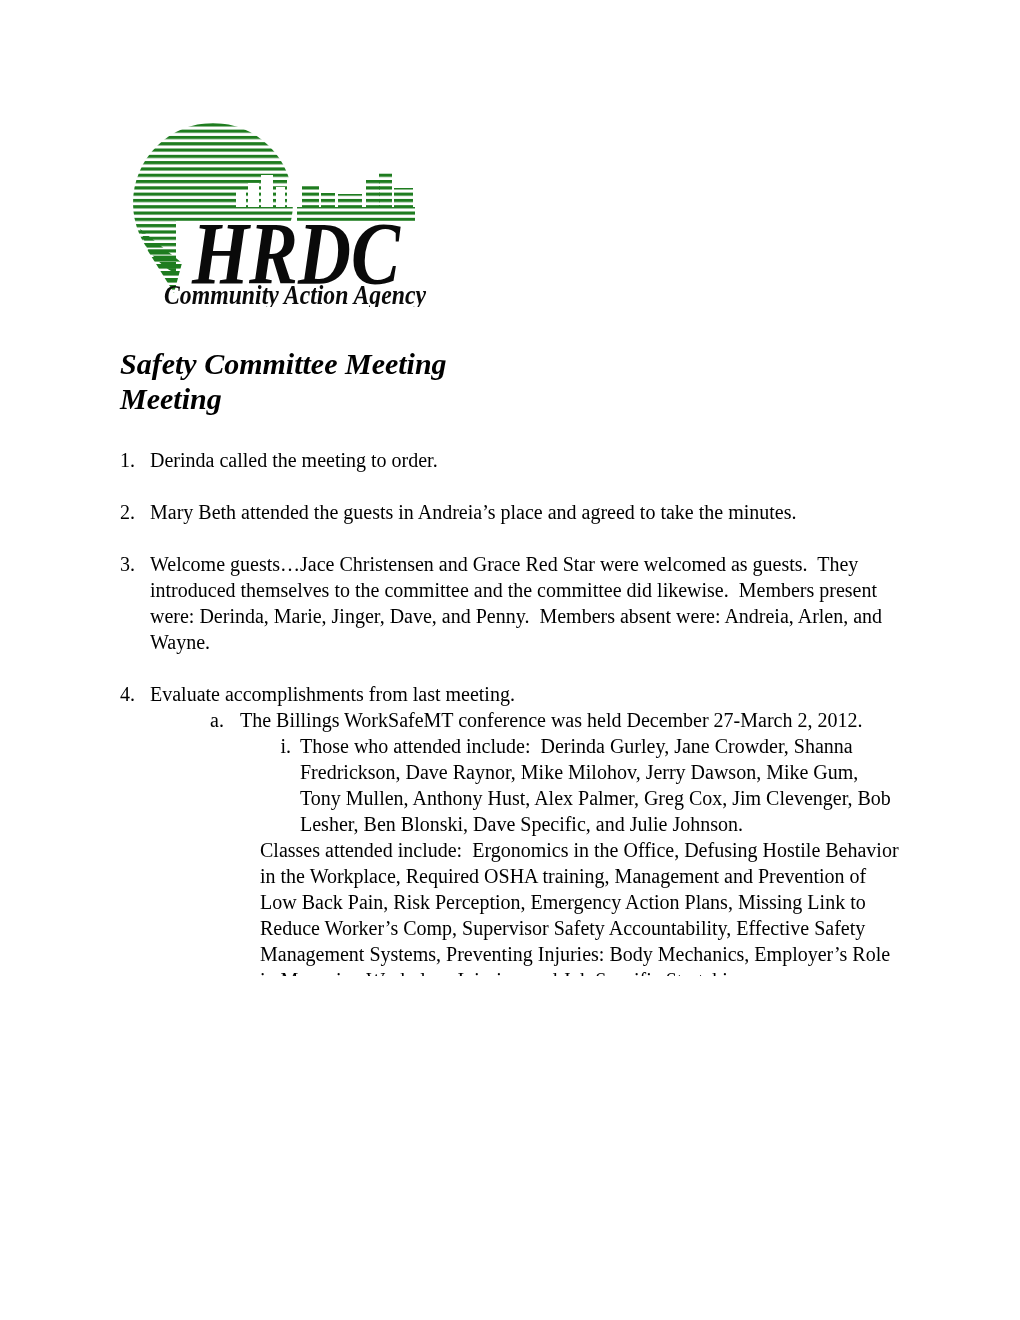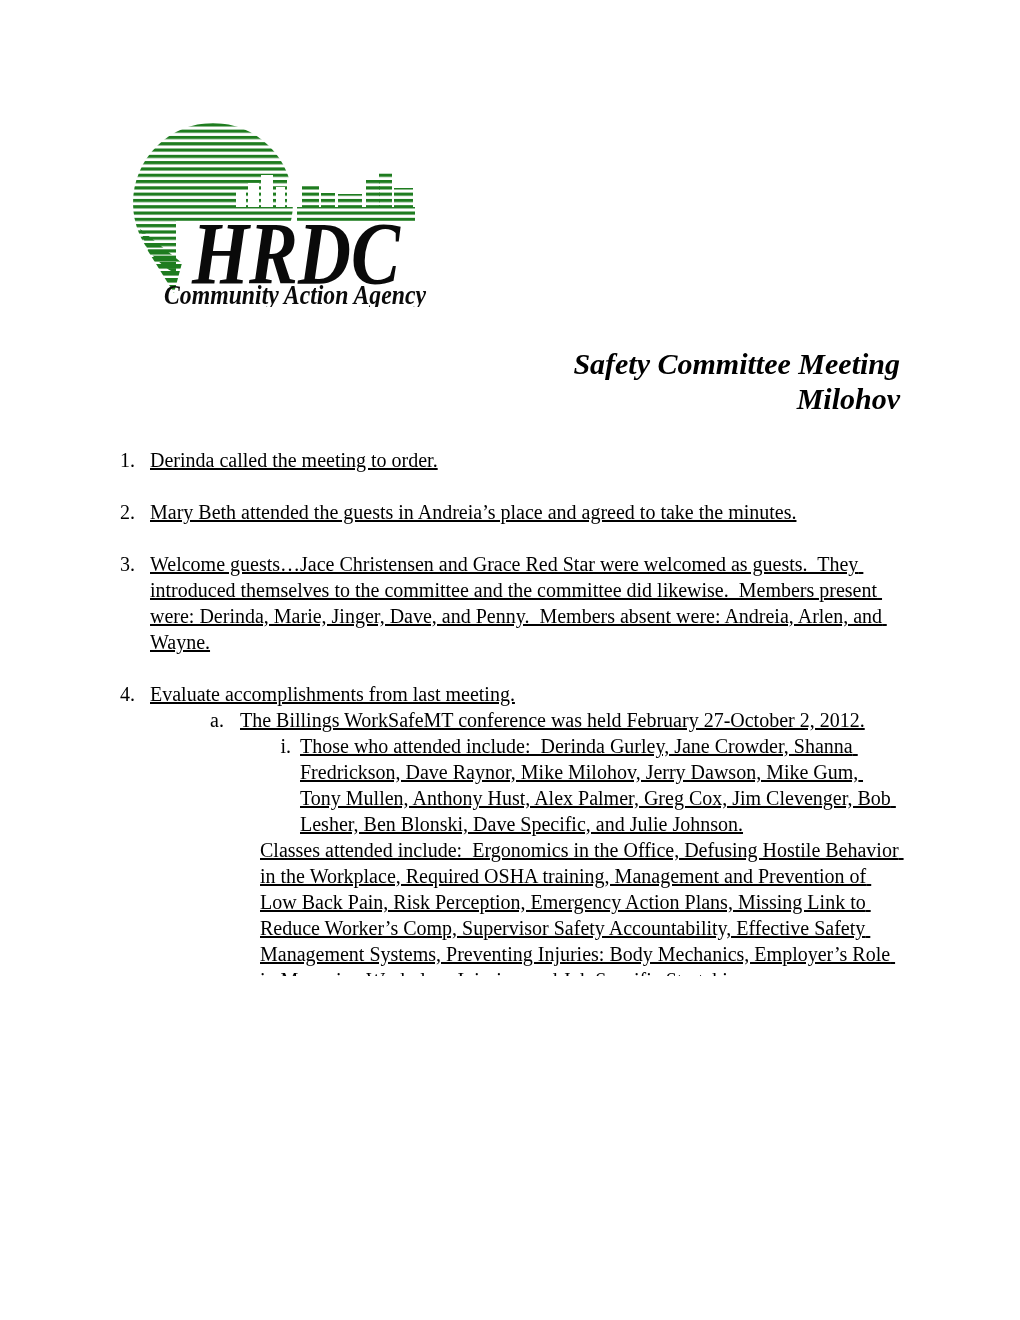--- a/index.html
+++ b/index.html
@@ -17,37 +17,36 @@
     left: 130px;
     top: 117px;
     width: 300px;
     height: 190px;
   }
   .title-block {
     position: absolute;
     left: 120px;
     top: 346px;
     width: 780px;
-    text-align: right;
     font-size: 30px;
     line-height: 35px;
     font-weight: bold;
     font-style: italic;
   }
   .content {
     position: absolute;
     left: 120px;
     top: 447px;
     width: 780px;
     font-size: 20px;
     line-height: 26px;
   }
   .li { display: flex; }
   .li .num { white-space: nowrap; }
-  .li .txt { flex: 1; white-space: pre-wrap; text-decoration: underline; }
+  .li .txt { flex: 1; white-space: pre-wrap; }
   .l1 .num { flex: 0 0 30px; }
   .l2 { margin-left: 90px; }
   .l2 .num { flex: 0 0 30px; }
   .l3 { margin-left: 140px; }
   .l3 .num {
     flex: 0 0 40px;
     text-align: right;
     padding-right: 9px;
     box-sizing: border-box;
   }
@@ -100,21 +99,21 @@
 
       <polygon points="10,112 52,146 44,176 18,134" fill="url(#stripes2)"></polygon>
 
       <text x="62" y="166" font-size="88" textLength="208" lengthAdjust="spacingAndGlyphs">HRDC</text>
       <text x="34" y="187" font-size="27" textLength="262" lengthAdjust="spacingAndGlyphs">Community Action Agency</text>
     </svg>
   </div>
 
   <div class="title-block">
     <div>Safety Committee Meeting</div>
-    <div>Milohov</div>
+    <div>Meeting</div>
   </div>
 
   <div class="content">
 
     <div class="li l1">
       <span class="num">1.</span>
       <span class="txt">Derinda called the meeting to order.</span>
     </div>
     <div class="sp"></div>
 
@@ -130,21 +129,21 @@
     </div>
     <div class="sp"></div>
 
     <div class="li l1">
       <span class="num">4.</span>
       <span class="txt">Evaluate accomplishments from last meeting.</span>
     </div>
 
     <div class="li l2">
       <span class="num">a.</span>
-      <span class="txt">The Billings WorkSafeMT conference was held February 27-October 2, 2012.</span>
+      <span class="txt">The Billings WorkSafeMT conference was held December 27-March 2, 2012.</span>
     </div>
 
     <div class="li l3">
       <span class="num">i.</span>
       <span class="txt">Those who attended include:  Derinda Gurley, Jane Crowder, Shanna Fredrickson, Dave Raynor, Mike Milohov, Jerry Dawson, Mike Gum, Tony Mullen, Anthony Hust, Alex Palmer, Greg Cox, Jim Clevenger, Bob Lesher, Ben Blonski, Dave Specific, and Julie Johnson.</span>
     </div>
 
     <div class="li l3">
       <span class="txt">Classes attended include:  Ergonomics in the Office, Defusing Hostile Behavior in the Workplace, Required OSHA training, Management and Prevention of Low Back Pain, Risk Perception, Emergency Action Plans, Missing Link to Reduce Worker’s Comp, Supervisor Safety Accountability, Effective Safety Management Systems, Preventing Injuries: Body Mechanics, Employer’s Role in Managing Workplace Injuries, and Job Specific Stretching.</span>
     </div>

